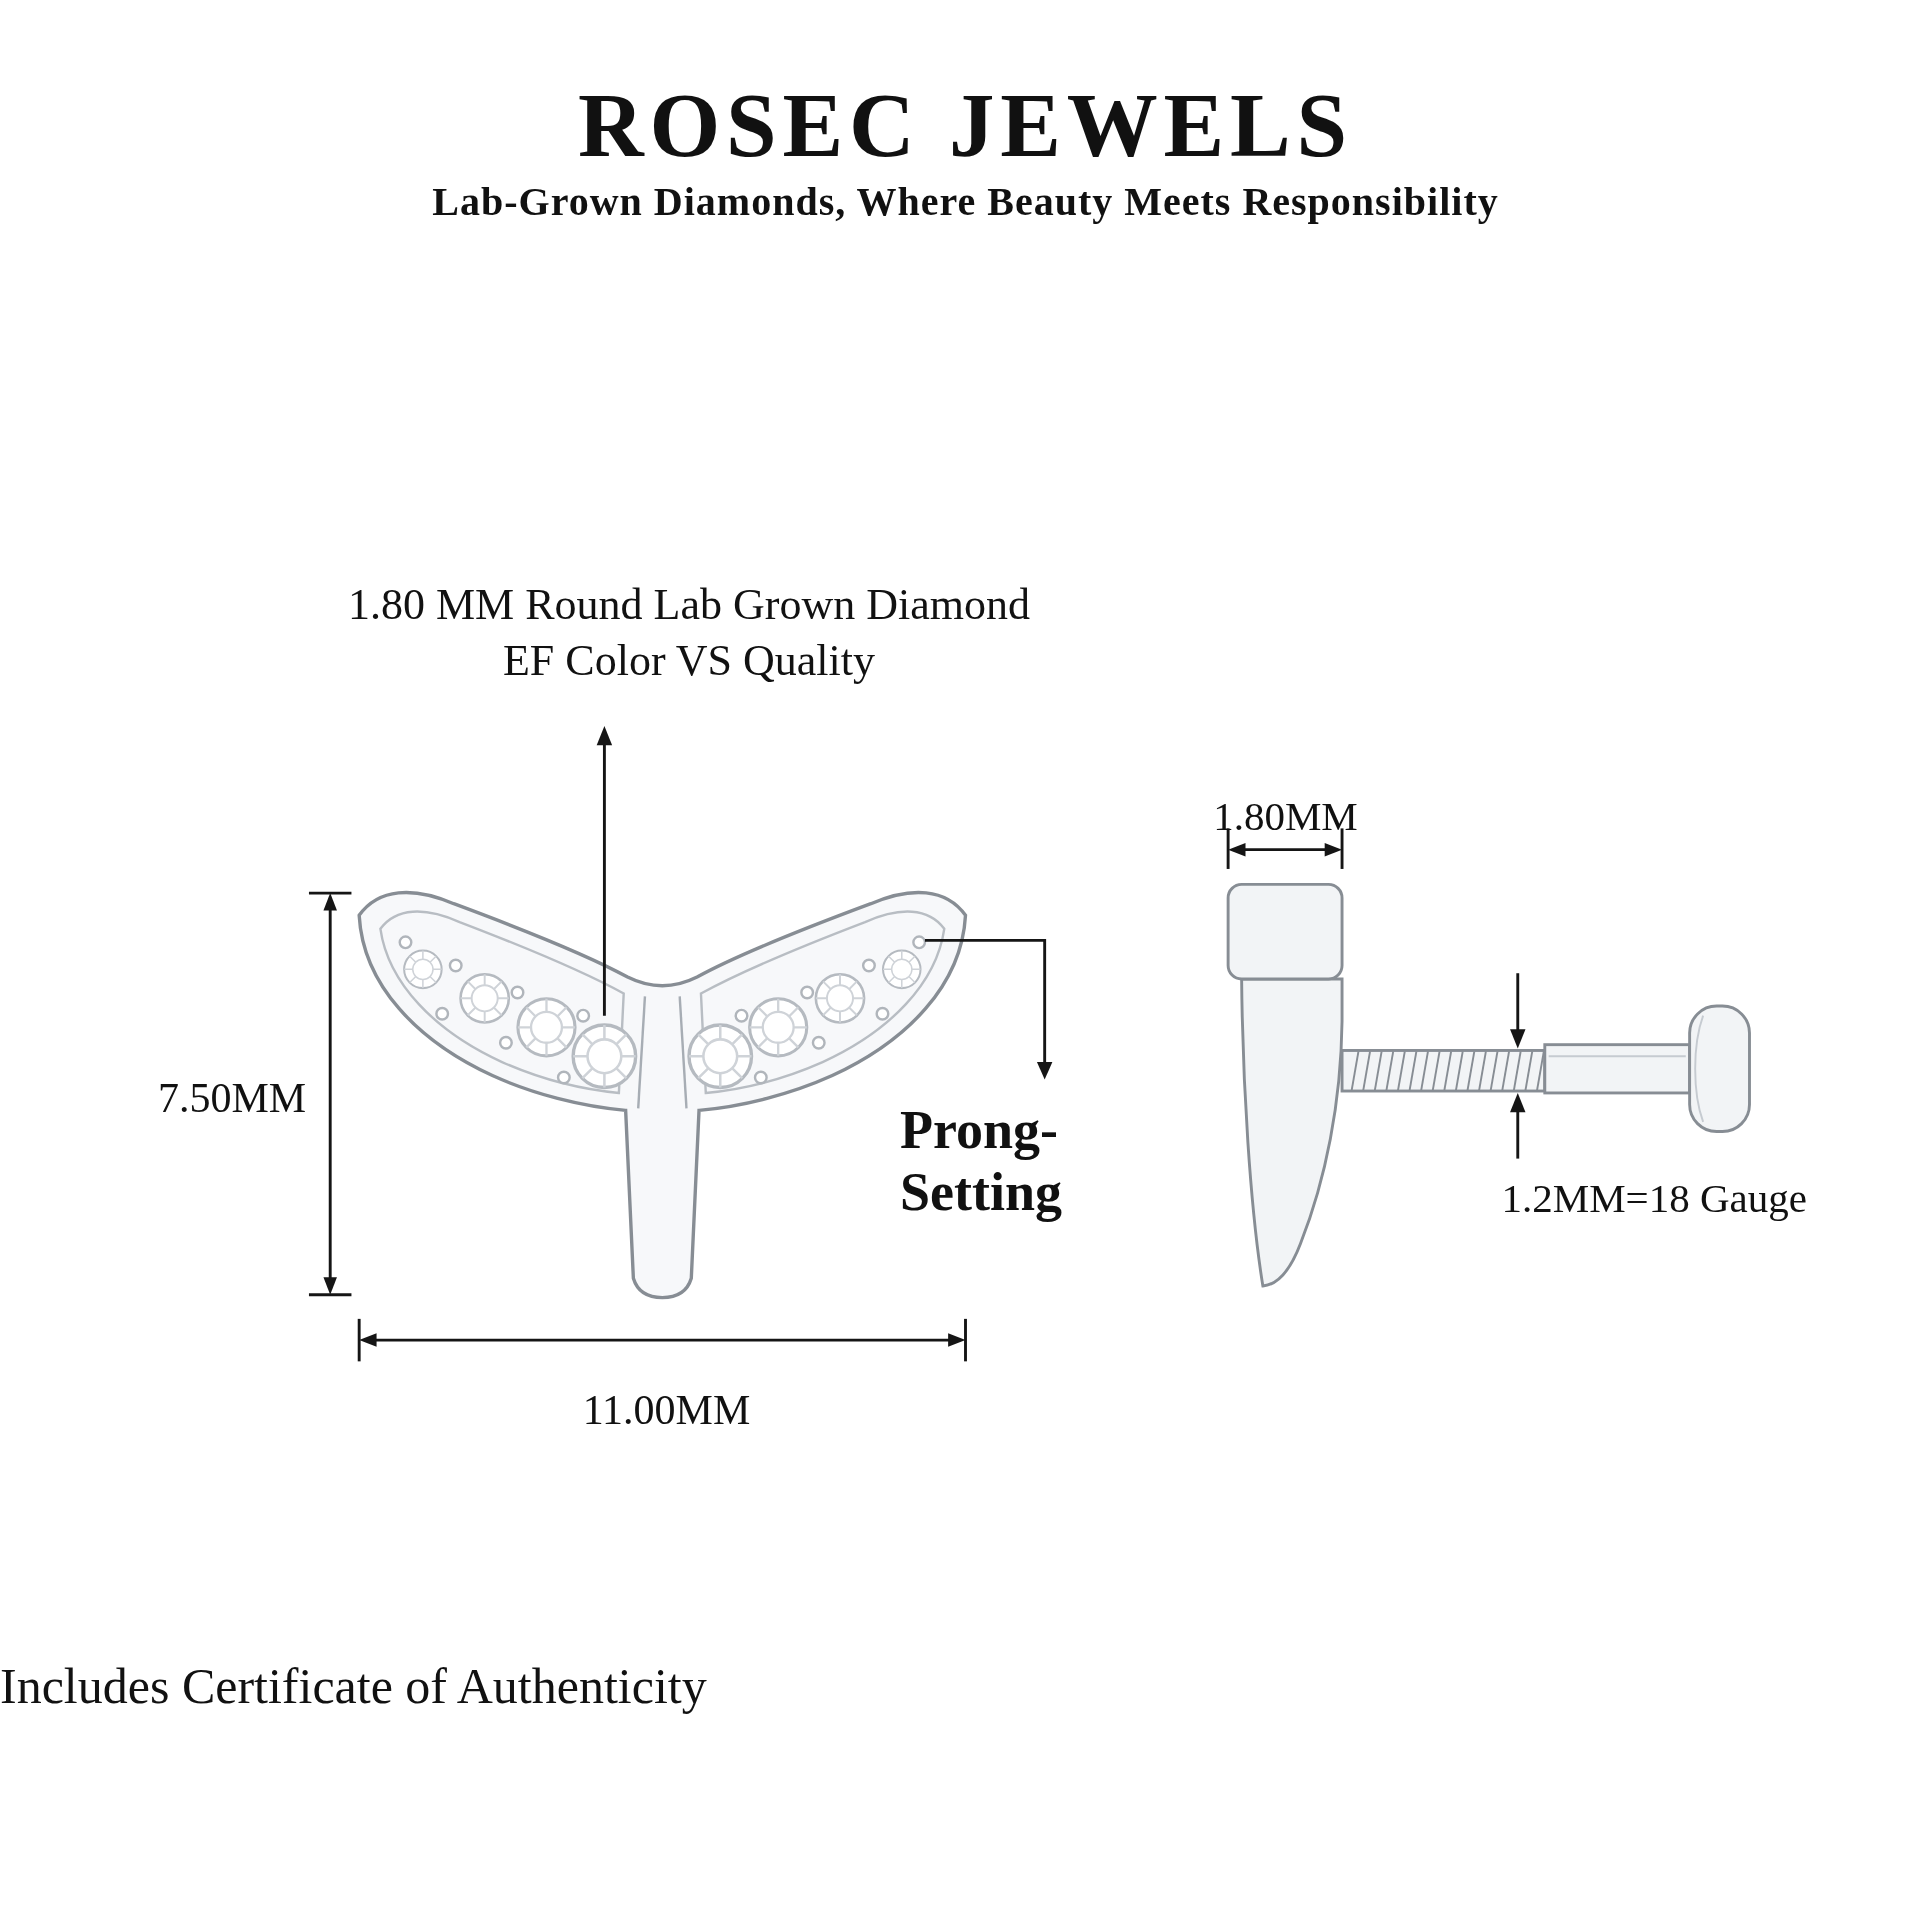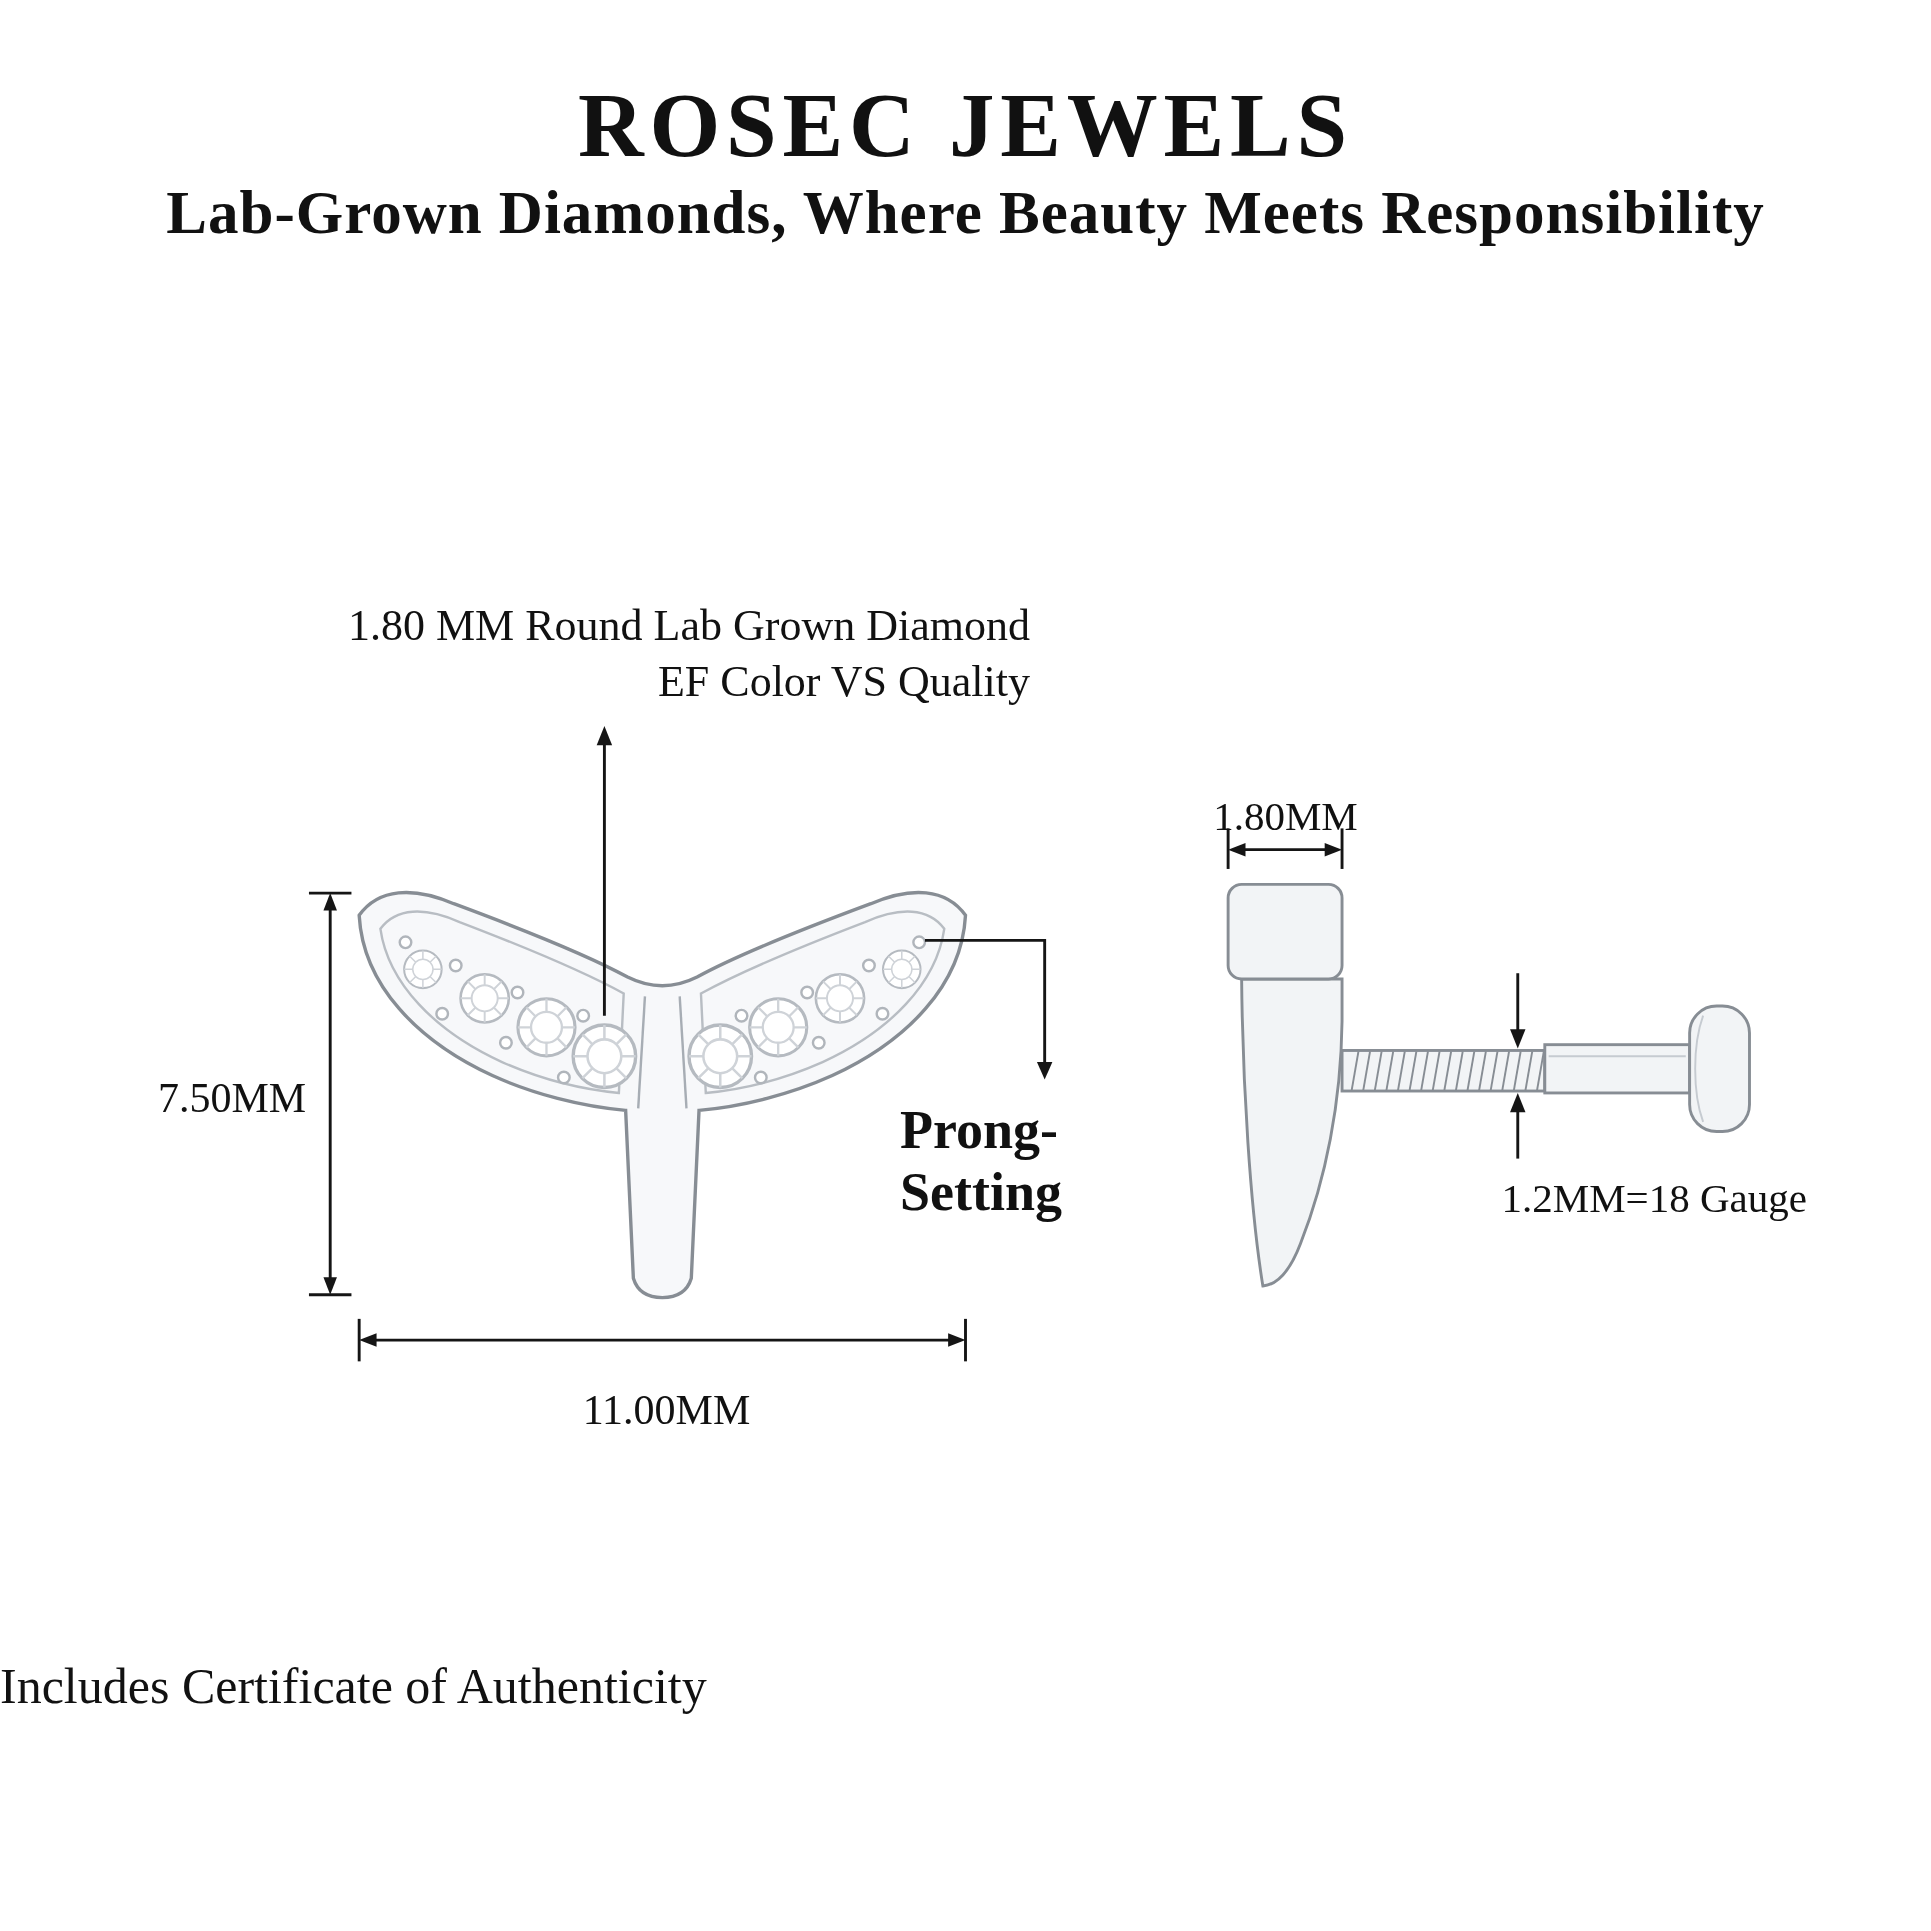--- a/index.html
+++ b/index.html
@@ -3,22 +3,22 @@
 <meta charset="utf-8">
 <style>
   html,body{margin:0;padding:0;background:#ffffff;}
   #page{
     position:relative;width:1931px;height:1931px;background:#ffffff;overflow:hidden;
     font-family:"Liberation Serif","DejaVu Serif",serif;color:#111;
   }
   svg.diagram{position:absolute;left:0;top:0;width:1931px;height:1931px;}
   .lbl{position:absolute;color:#111;}
   .brand{top:73px;left:0;width:1931px;text-align:center;font-size:91px;font-weight:700;letter-spacing:5.8px;}
-  .tagline{top:178px;left:0;width:1931px;text-align:center;font-size:61px;font-weight:600;letter-spacing:1px;}
-  .diamond-note{left:348px;top:598px;font-size:44px;line-height:1.28;text-align:right;}
+  .tagline{top:178px;left:0;width:1931px;text-align:center;font-size:40px;font-weight:600;letter-spacing:1px;}
+  .diamond-note{left:348px;top:577px;font-size:44px;line-height:1.28;text-align:center;}
   .height-label{left:126px;top:1068px;width:212px;text-align:center;font-size:42px;margin-top:6px;}
   .width-label{left:367px;top:1354px;width:599px;text-align:center;font-size:42px;margin-top:32px;}
   .prong-label{left:900px;top:1099px;width:290px;text-align:left;font-size:54px;font-weight:bold;}
   .post-width-label{left:1189px;top:792px;width:193px;text-align:center;font-size:41px;}
   .gauge-label{left:1363px;top:1174px;width:444px;text-align:right;font-size:41px;}
   .footer{top:1657px;left:0;width:1931px;text-align:left;font-size:50px;}
 </style>
 </head>
 <body>
 

